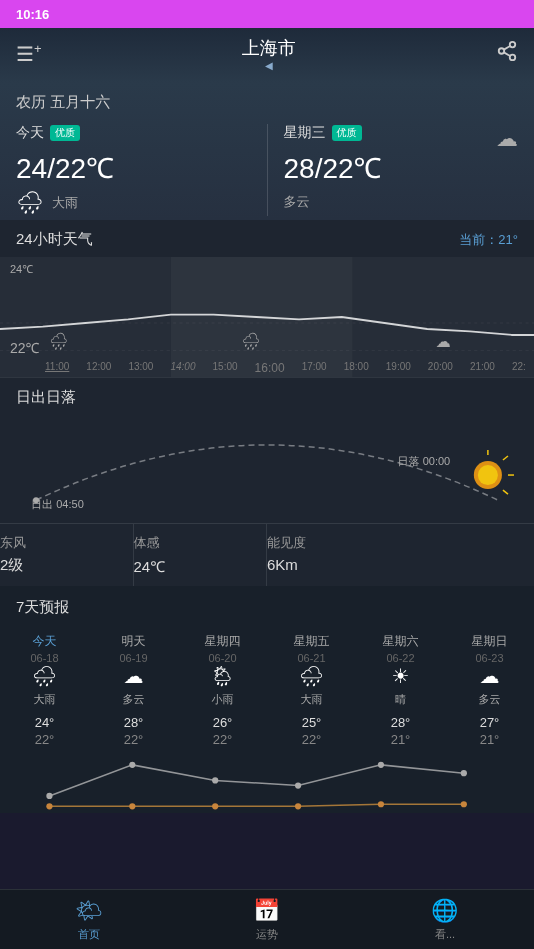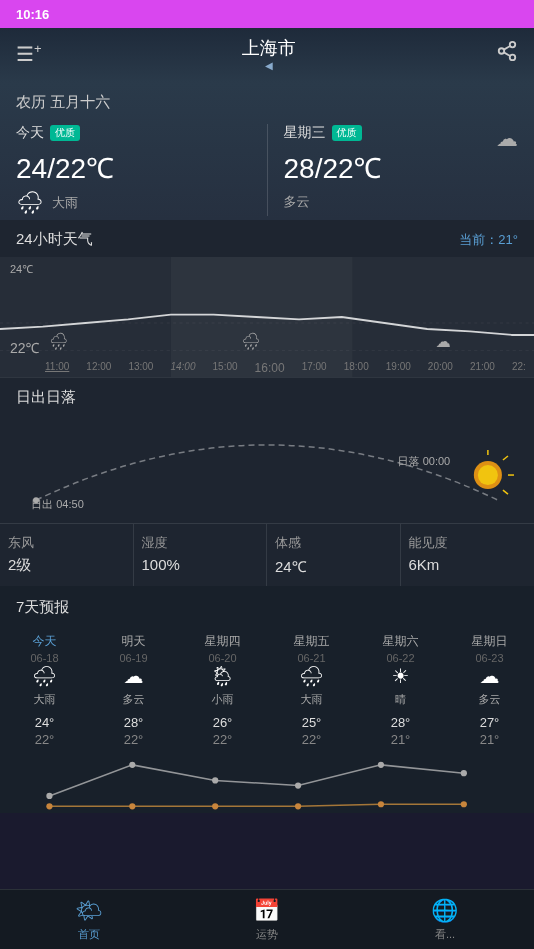--- a/index.html
+++ b/index.html
@@ -145,21 +145,21 @@
       height: 100px;
       margin: 0 16px;
     }
     .sunrise-info {
       display: grid;
       grid-template-columns: 1fr 1fr 1fr 1fr;
       border-top: 1px solid rgba(255,255,255,0.1);
       margin-top: 8px;
     }
     .info-item {
-      padding: 10px 8px;
+      padding: 10px 0;
       border-right: 1px solid rgba(255,255,255,0.1);
     }
     .info-item:last-child { border-right: none; }
     .info-label {
       font-size: 13px;
       color: #999;
       margin-bottom: 4px;
     }
     .info-value {
       font-size: 15px;
@@ -388,24 +388,20 @@
       <circle cx="20" cy="80" r="3" fill="#aaa"></circle>
     </svg>
   </div>
 
   <div class="sunrise-info">
     <div class="info-item">
       <div class="info-label">东风</div>
       <div class="info-value">2级</div>
     </div>
     <div class="info-item">
-      <div class="info-label">湿度</div>
-      <div class="info-value">100%</div>
-    </div>
-    <div class="info-item">
       <div class="info-label">体感</div>
       <div class="info-value">24℃</div>
     </div>
     <div class="info-item">
       <div class="info-label">能见度</div>
       <div class="info-value">6Km</div>
     </div>
   </div>
 </div>
 

